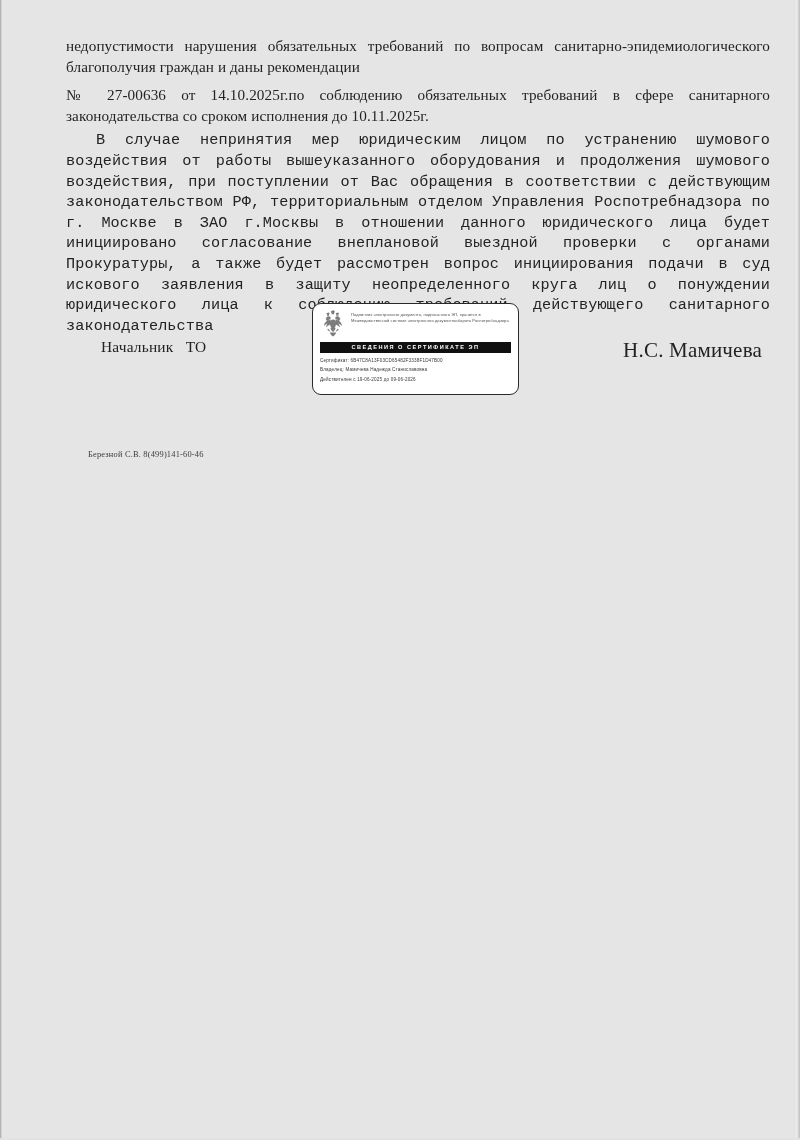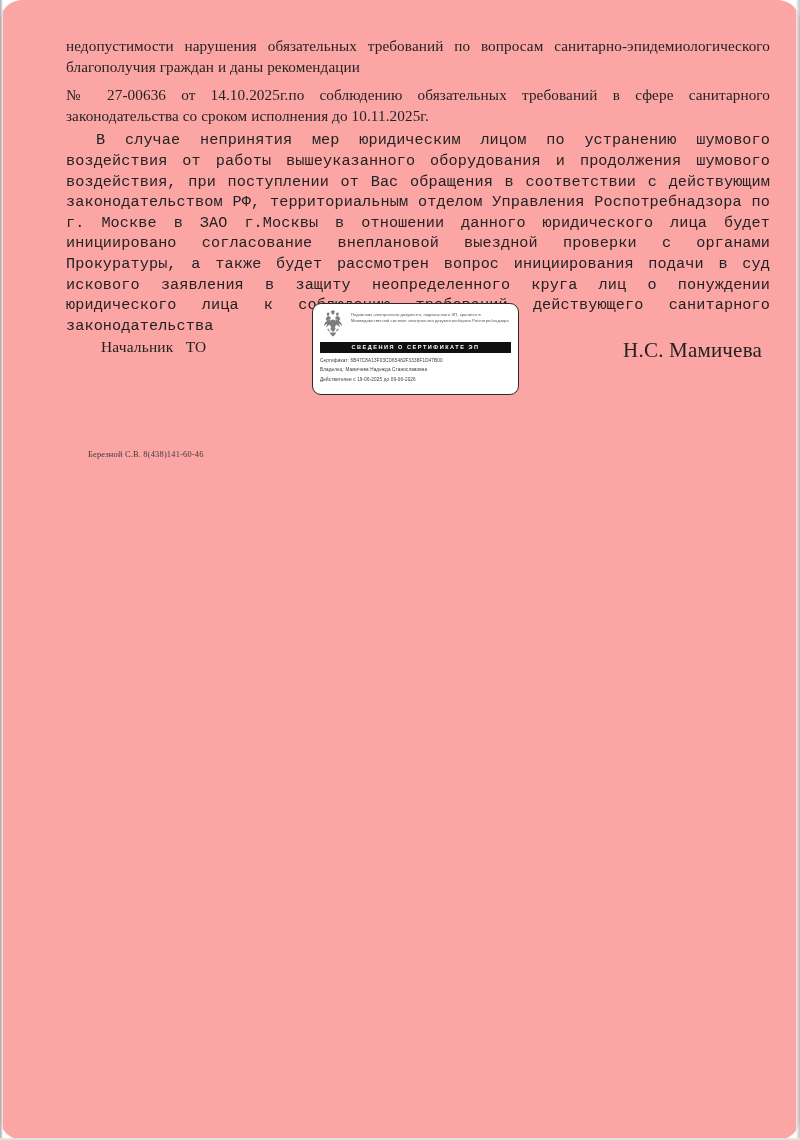--- a/index.html
+++ b/index.html
@@ -13,22 +13,21 @@
     position: relative;
     overflow: hidden;
     font-family: "Liberation Serif", "DejaVu Serif", serif;
     color: #1d1d1d;
   }
 
   
   #page {
     position: absolute;
     inset: 0;
-    background: #fca5a5;
-    border-radius: 22px;
+    background: #e5e5e5;
   }
 
   
   .scan-edge-left {
     position: absolute;
     left: 0; top: 0;
     width: 3px; height: 1140px;
     background: linear-gradient(to right, #9a9a9a, #d8d8d8 60%, #f4f4f4);
     opacity: .85;
   }
@@ -239,17 +238,17 @@
       </div>
       <div class="stamp-line">
         <span class="lbl">Действителен с</span>
         <span>19-06-2025</span>
         <span>до</span>
         <span>09-06-2026</span>
       </div>
     </div>
   </div>
 
-  <div class="footer-contact">Березной С.В. 8(438)141-60-46</div>
+  <div class="footer-contact">Березной С.В. 8(499)141-60-46</div>
 
   <div class="page-blank"></div>
 
 </div>
 
 </body></html>

